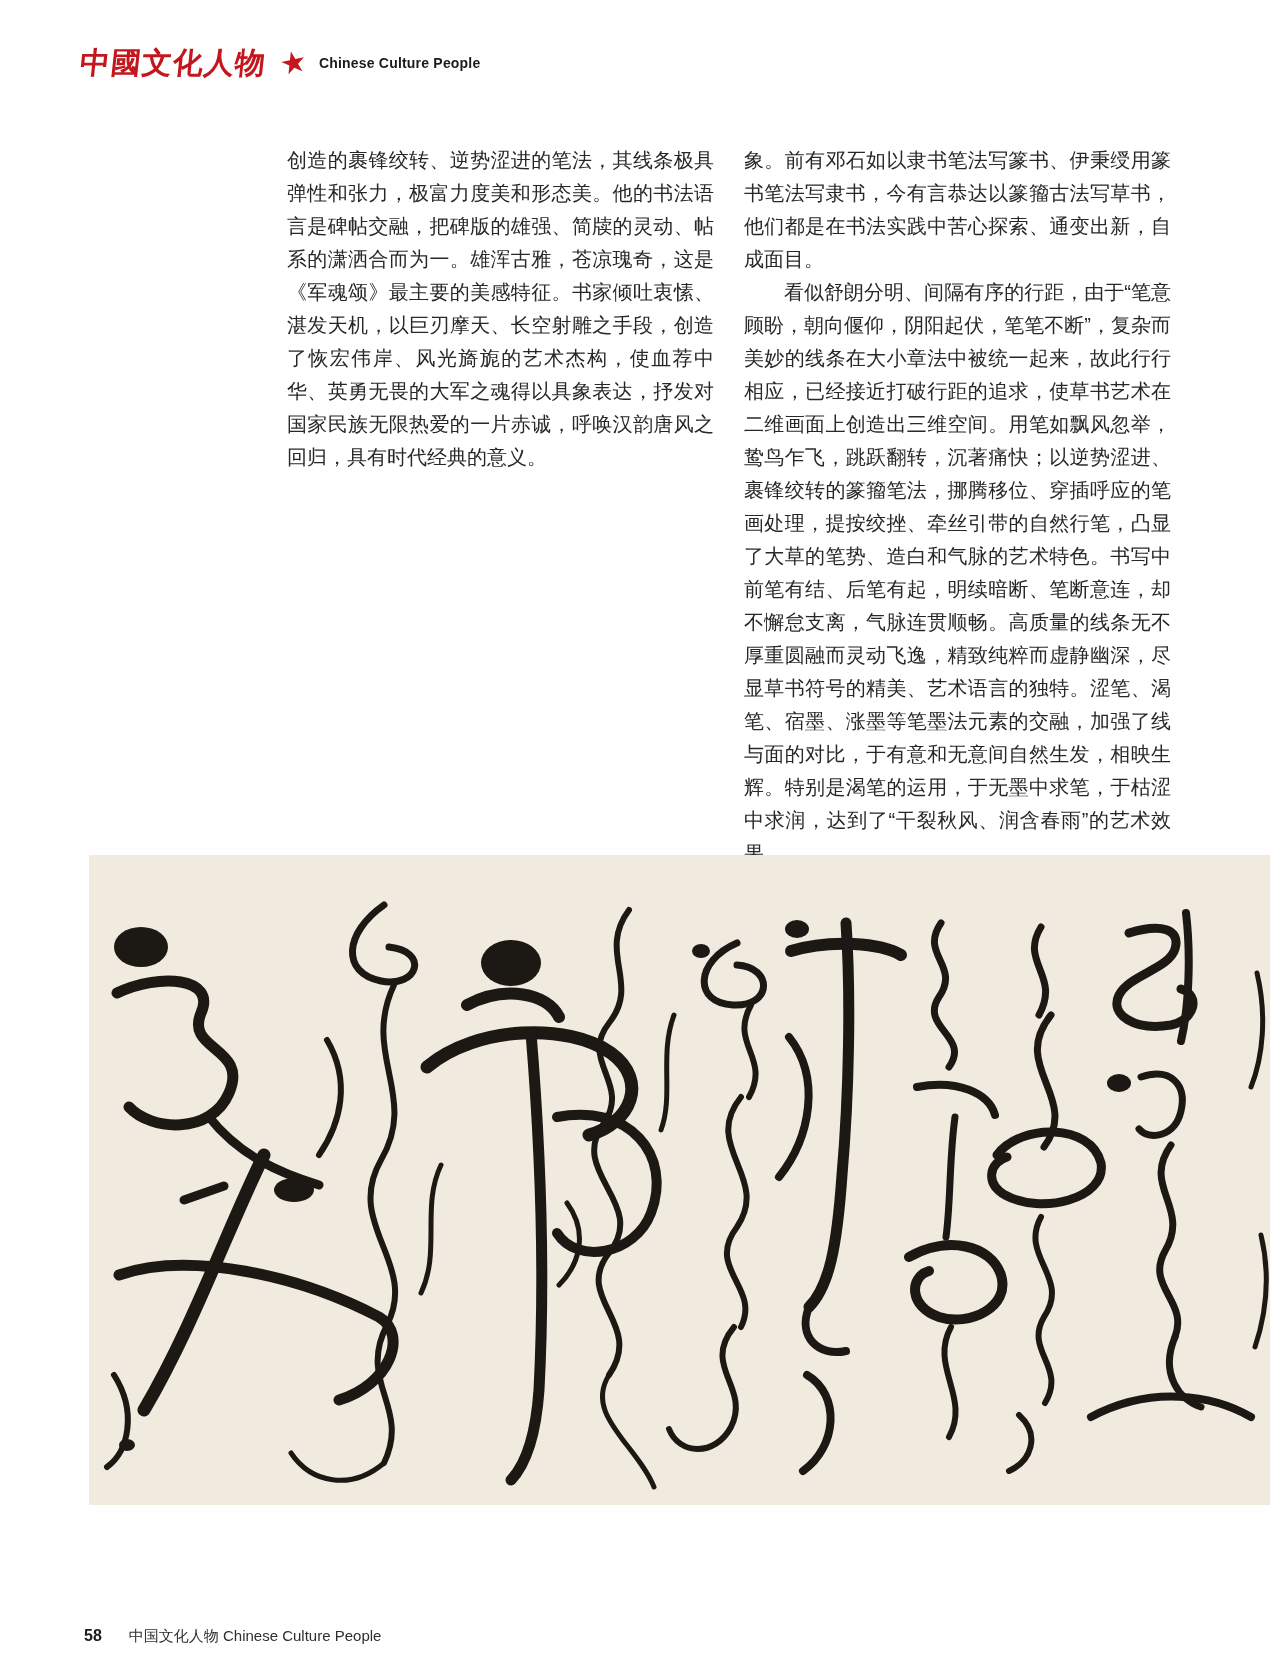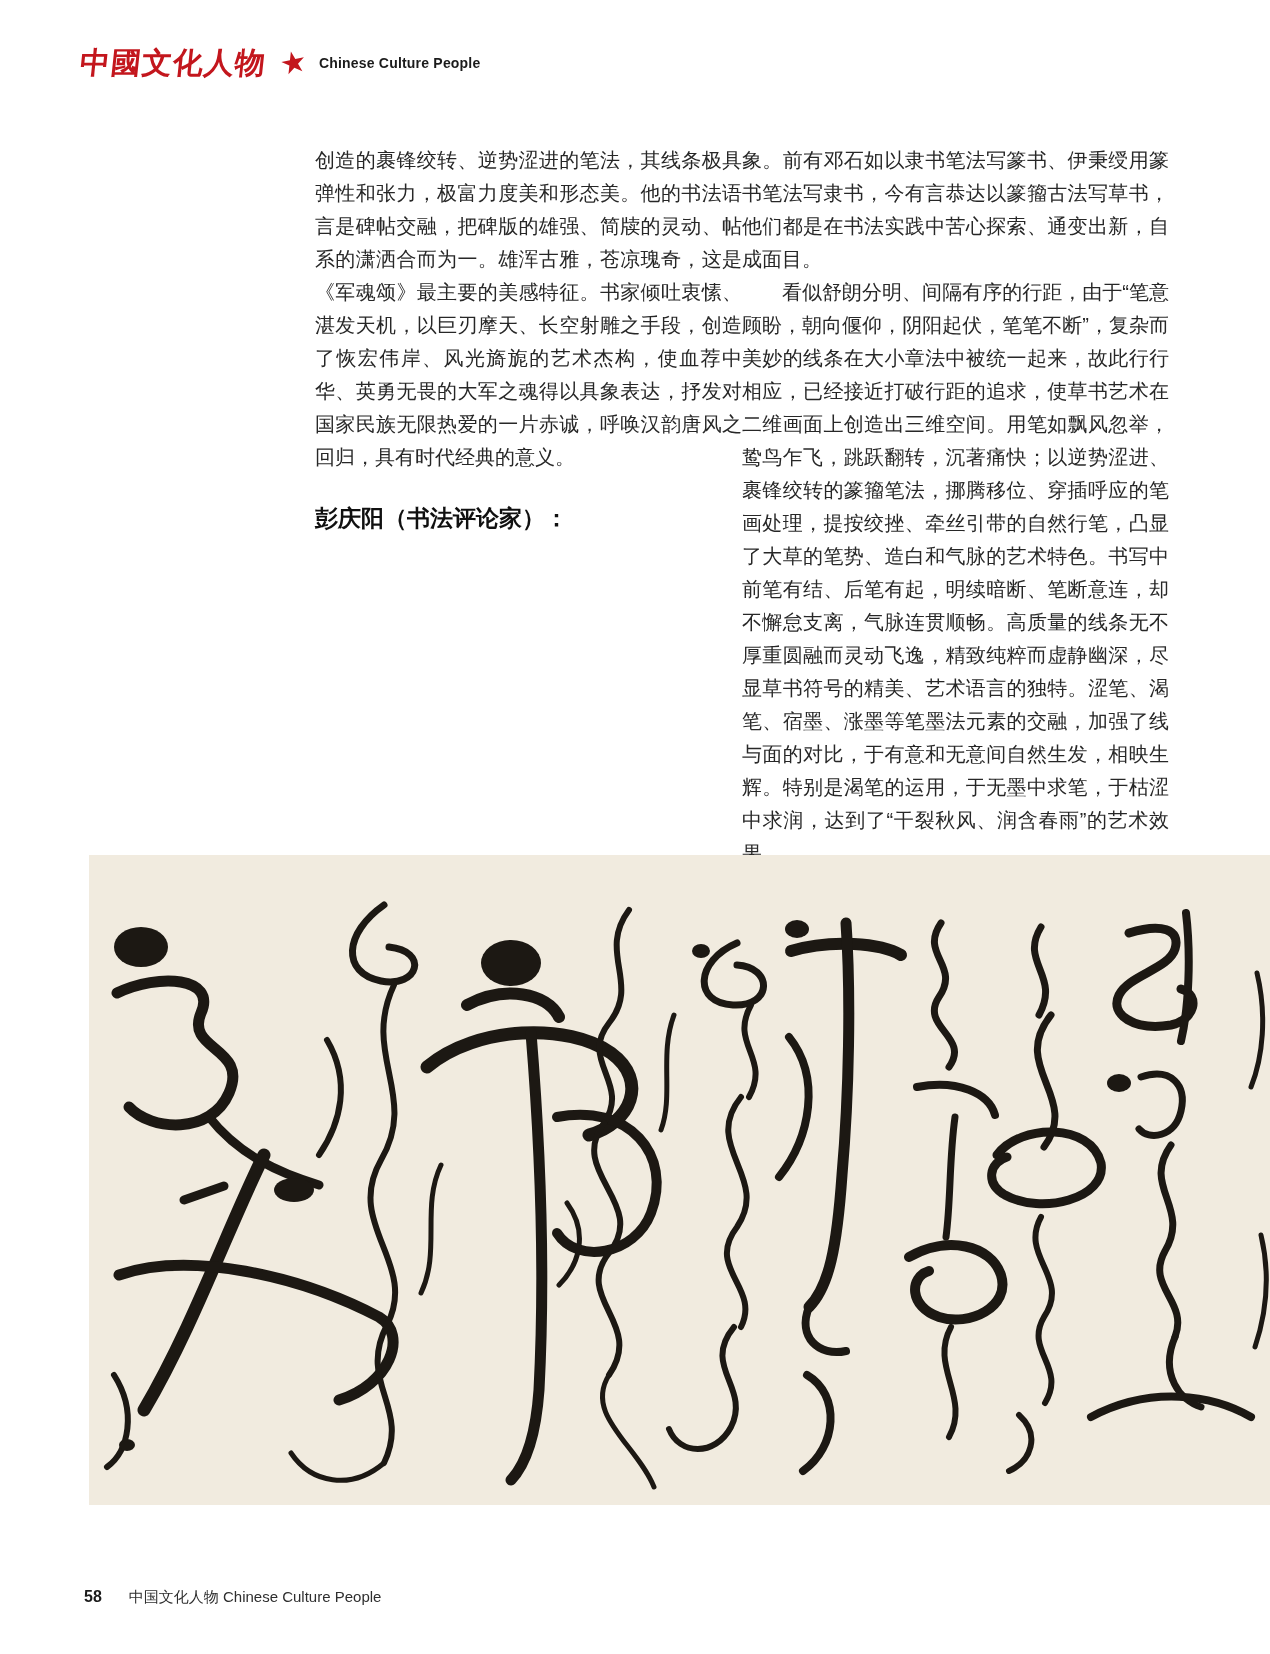--- a/index.html
+++ b/index.html
@@ -11,21 +11,21 @@
   
   .hdr{position:absolute;left:80px;top:48px;display:flex;align-items:center;}
   .logo-cn{
     color:#c3161d;font-size:30px;font-weight:bold;
     transform:skewX(-6deg);letter-spacing:1px;line-height:1;
   }
   .star{color:#c3161d;font-size:30px;margin:0 12px 0 14px;line-height:1;
     transform:rotate(-12deg);display:inline-block;}
   .logo-en{color:#1b1b1b;font-size:14px;font-weight:bold;letter-spacing:0.2px;}
   
-  .textblock{position:absolute;left:287px;top:144px;width:884px;display:flex;margin-left:28px;}
+  .textblock{position:absolute;left:287px;top:144px;width:884px;display:flex;gap:30px;}
   .col{width:427px;}
   .col p{
     margin:0;font-size:20px;line-height:33px;color:#272727;
     text-align:justify;text-justify:inter-ideograph;
   }
   .col p.indent{text-indent:2em;}
   .col h2{
     margin:30px 0 28px 0;font-size:23px;line-height:1.3;color:#101010;font-weight:bold;
   }
   
@@ -33,37 +33,36 @@
     position:absolute;left:89px;top:855px;width:1181px;height:650px;margin:0;
     background:#f1ebdf;
   }
   .artwork svg{display:block;width:100%;height:100%;}
   .ink{fill:none;stroke:#1c1813;stroke-linecap:round;stroke-linejoin:round;}
   .blob{fill:#1c1813;stroke:none;}
   
   .ftr{position:absolute;left:84px;top:1588px;display:flex;align-items:baseline;gap:27px;
     color:#2a2a2a;}
   .pagenum{font-weight:bold;font-size:16px;color:#1b1b1b;}
-  .ftr-text{font-size:15px;color:#2e2e2e;}
+  .ftr-text{font-size:15px;color:#2e2e2e;margin-top:39px;}
 </style>
 </head>
 <body>
 
 <div class="page">
 
   <header class="hdr">
     <span class="logo-cn">中國文化人物</span>
     <span class="star">★</span>
     <span class="logo-en">Chinese Culture People</span>
   </header>
 
   <main class="textblock">
     <div class="col">
       <p>创造的裹锋绞转、逆势涩进的笔法，其线条极具弹性和张力，极富力度美和形态美。他的书法语言是碑帖交融，把碑版的雄强、简牍的灵动、帖系的潇洒合而为一。雄浑古雅，苍凉瑰奇，这是《军魂颂》最主要的美感特征。书家倾吐衷愫、湛发天机，以巨刃摩天、长空射雕之手段，创造了恢宏伟岸、风光旖旎的艺术杰构，使血荐中华、英勇无畏的大军之魂得以具象表达，抒发对国家民族无限热爱的一片赤诚，呼唤汉韵唐风之回归，具有时代经典的意义。</p>
-      <h2>彭庆阳（书法评论家）：</h2>
     </div>
     <div class="col">
       <p>象。前有邓石如以隶书笔法写篆书、伊秉绶用篆书笔法写隶书，今有言恭达以篆籀古法写草书，他们都是在书法实践中苦心探索、通变出新，自成面目。</p>
       <p class="indent">看似舒朗分明、间隔有序的行距，由于“笔意顾盼，朝向偃仰，阴阳起伏，笔笔不断”，复杂而美妙的线条在大小章法中被统一起来，故此行行相应，已经接近打破行距的追求，使草书艺术在二维画面上创造出三维空间。用笔如飘风忽举，鸷鸟乍飞，跳跃翻转，沉著痛快；以逆势涩进、裹锋绞转的篆籀笔法，挪腾移位、穿插呼应的笔画处理，提按绞挫、牵丝引带的自然行笔，凸显了大草的笔势、造白和气脉的艺术特色。书写中前笔有结、后笔有起，明续暗断、笔断意连，却不懈怠支离，气脉连贯顺畅。高质量的线条无不厚重圆融而灵动飞逸，精致纯粹而虚静幽深，尽显草书符号的精美、艺术语言的独特。涩笔、渴笔、宿墨、涨墨等笔墨法元素的交融，加强了线与面的对比，于有意和无意间自然生发，相映生辉。特别是渴笔的运用，于无墨中求笔，于枯涩中求润，达到了“干裂秋风、润含春雨”的艺术效果。</p>
     </div>
   </main>
 
   <figure class="artwork">
     <svg viewBox="0 0 1181 650" preserveAspectRatio="none">
 

